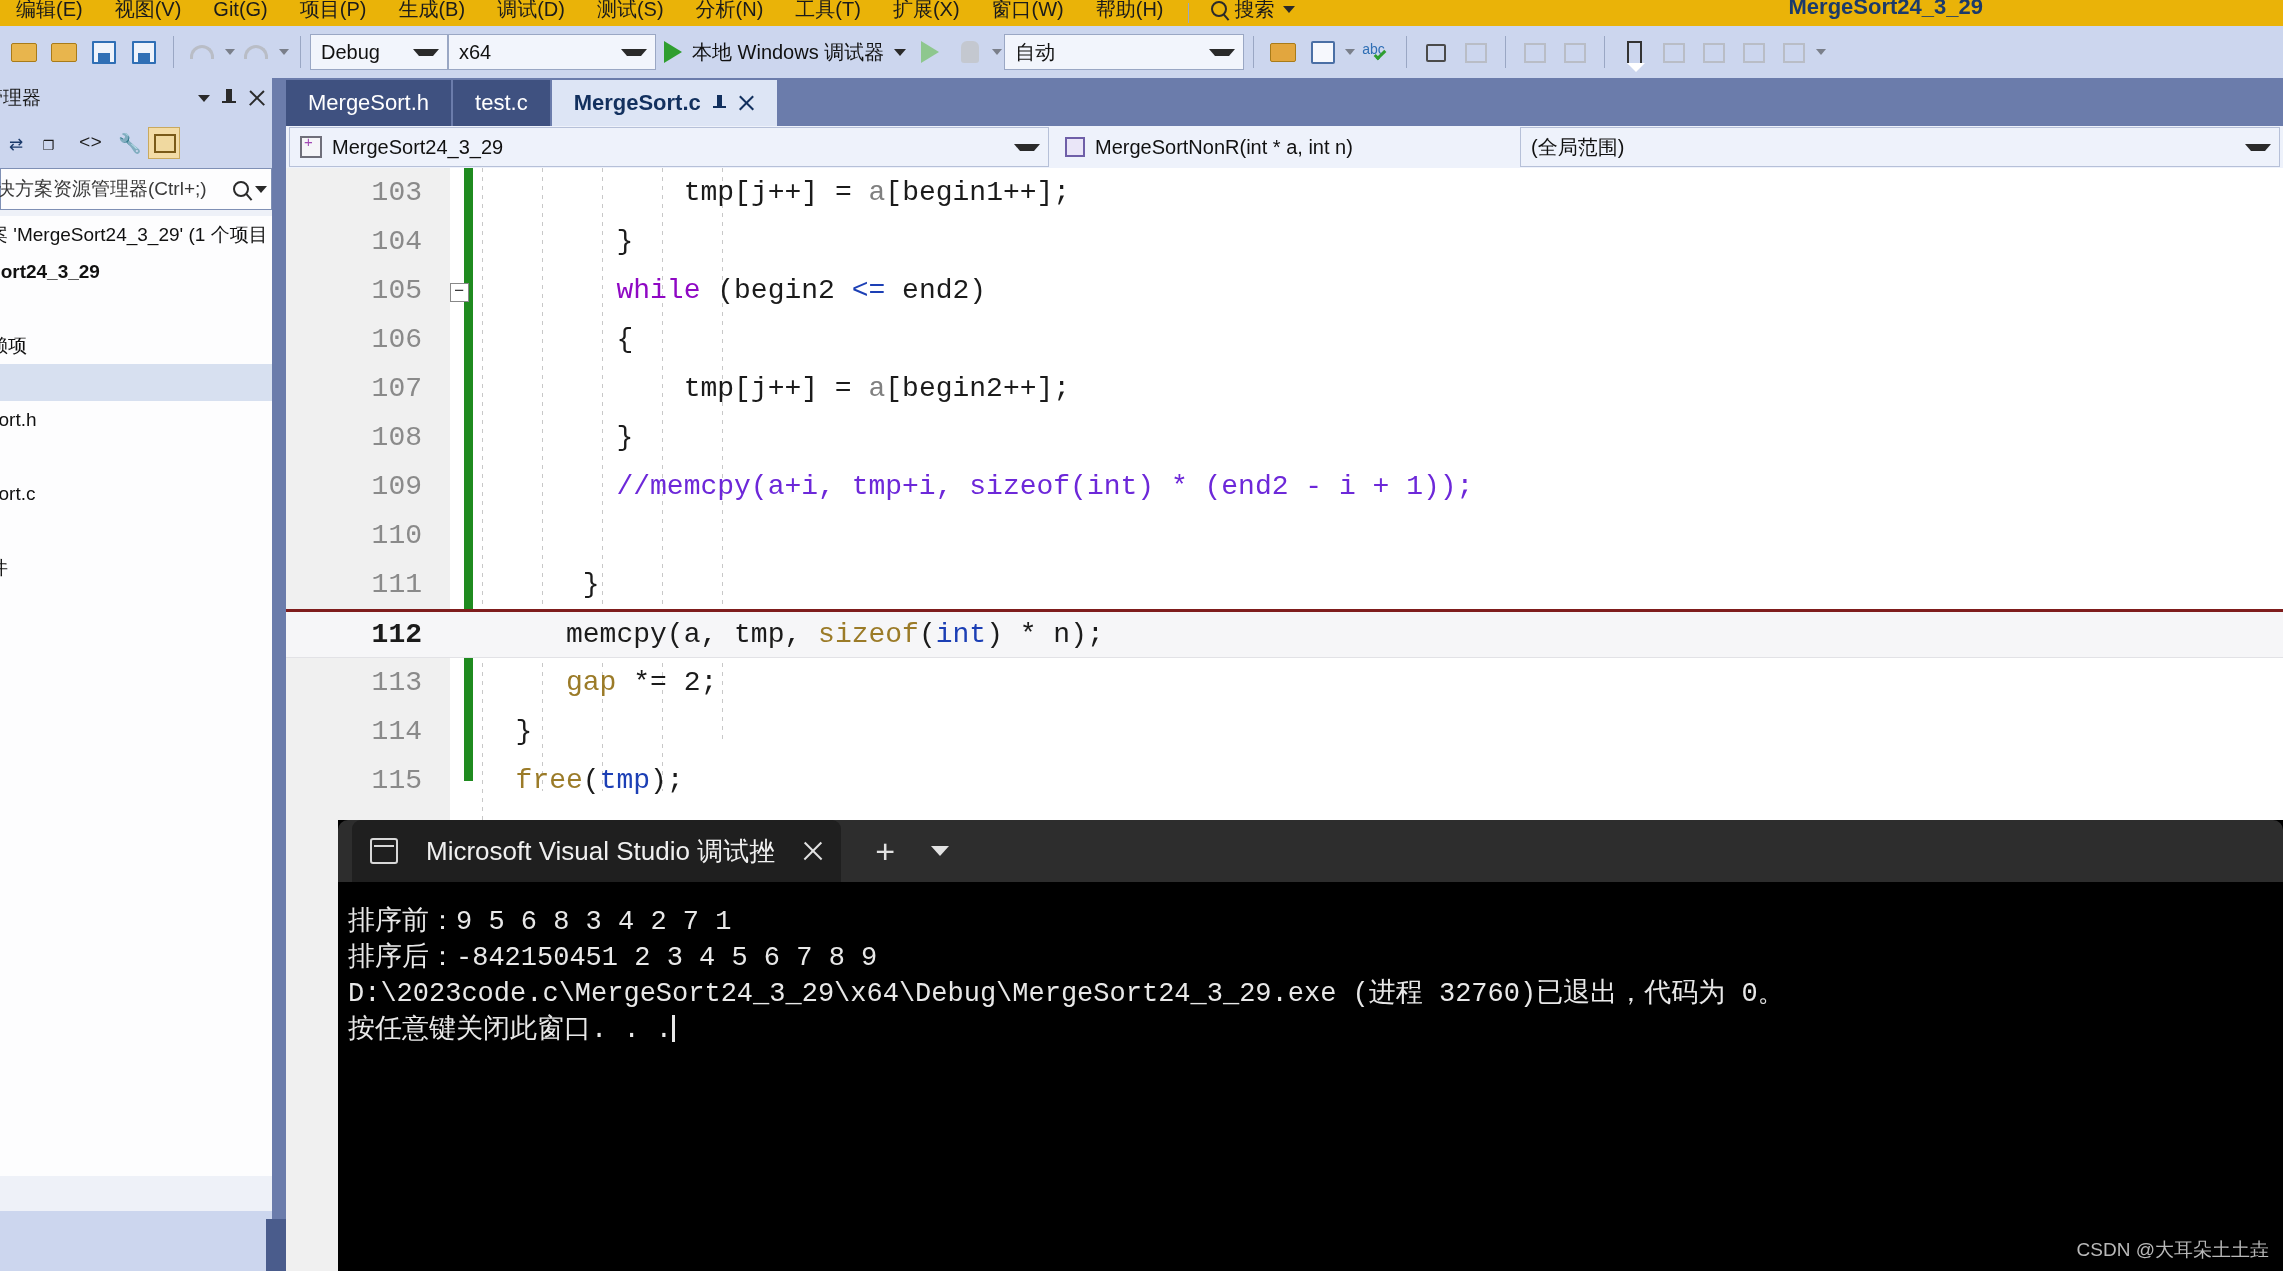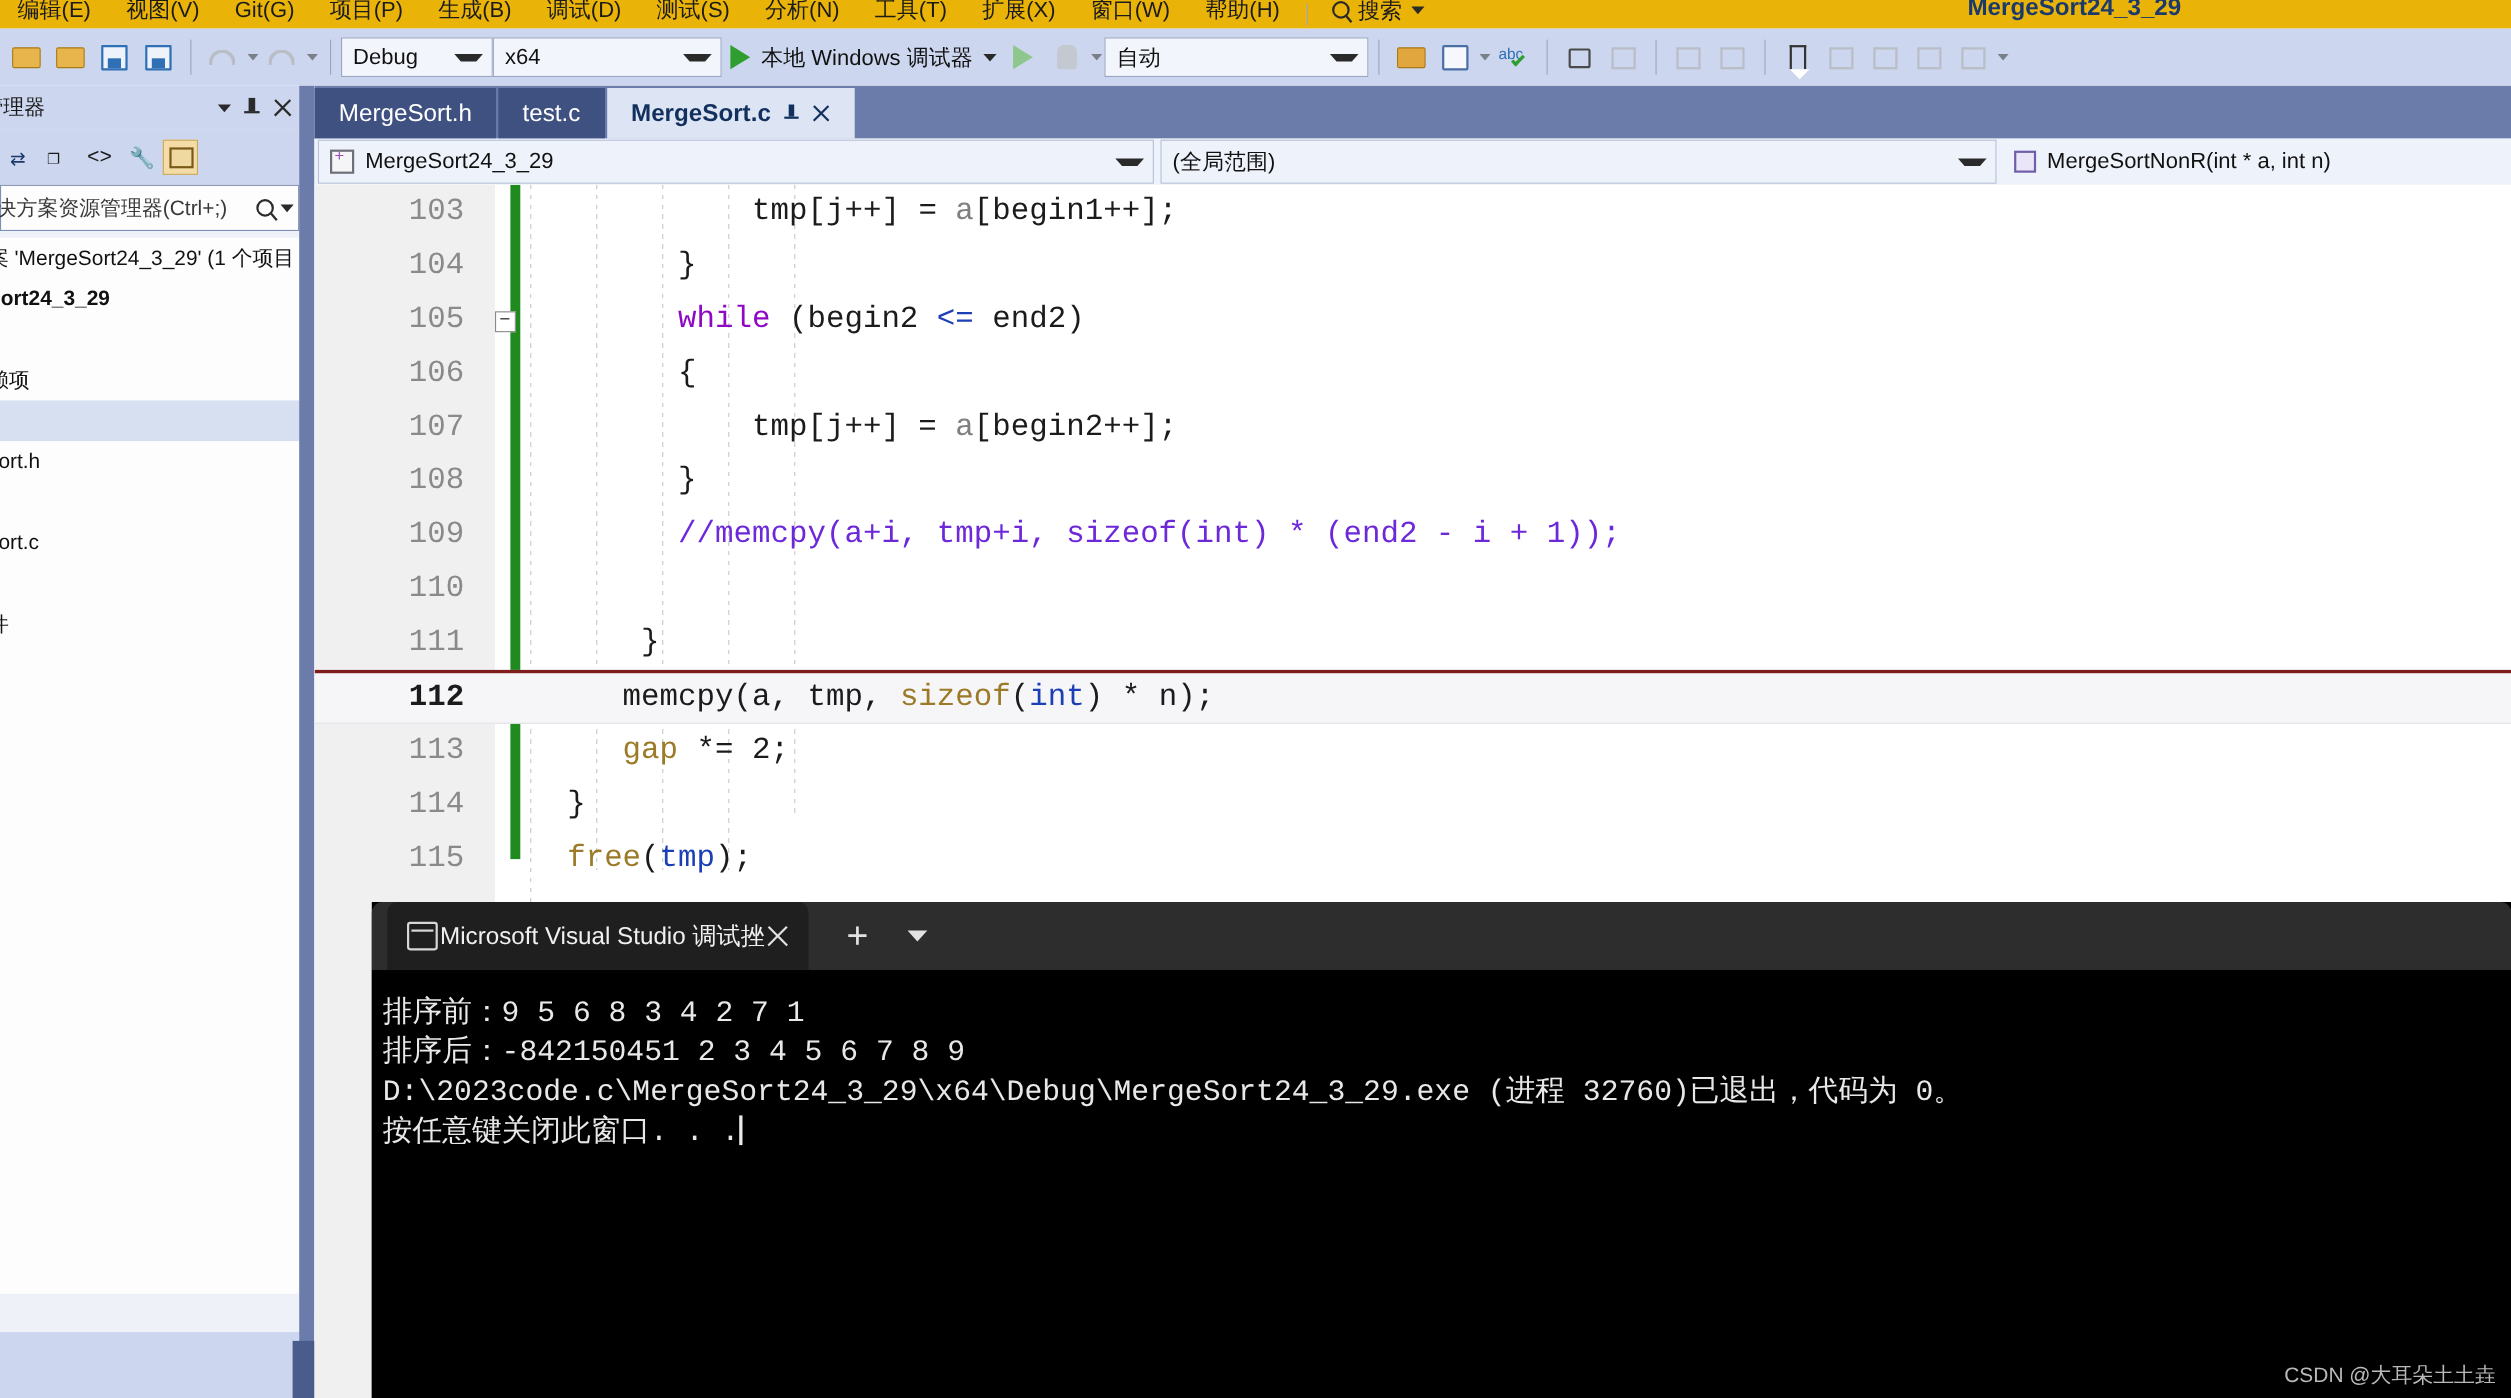--- a/index.html
+++ b/index.html
@@ -222,22 +222,22 @@
   
   .console {
     position:absolute; left:338px; top:820px; right:0; bottom:0;
     background:#000000;
   }
   .console-titlebar {
     position:absolute; left:0; top:0; right:0; height:62px; background:#2d2d2d;
     display:flex; align-items:center; padding-left:14px; border-radius:10px 10px 0 0;
   }
   .con-tab {
-    height:62px; display:flex;align-items:center;gap:2px; padding:0 18px;
-    background:#1f1f1f; border-radius:9px 9px 0 0; color:#f0f0f0; font-size:22px;
+    height:62px; display:flex;align-items:center;gap:28px; padding:0 18px;
+    background:#1f1f1f; border-radius:9px 9px 0 0; color:#f0f0f0; font-size:26px;
   }
   .con-ico { width:28px;height:26px;border:2.4px solid #d8d8d8;border-radius:3px;position:relative;flex:none;}
   .con-ico::after{content:"";position:absolute;left:2px;top:5px;right:2px;height:2px;background:#d8d8d8;}
   .con-x { width:20px;height:20px;position:relative;}
   .con-x::before,.con-x::after{content:"";position:absolute;left:-2px;top:9px;width:24px;height:2.4px;background:#e2e2e2;}
   .con-x::before{transform:rotate(45deg);} .con-x::after{transform:rotate(-45deg);}
   .con-plus { color:#e2e2e2;font-size:34px; margin-left:34px; line-height:1;}
   .con-chev { margin-left:36px; width:0;height:0;
     border-left:9px solid transparent;border-right:9px solid transparent;border-top:10px solid #e2e2e2;}
   .console-body {
@@ -459,27 +459,27 @@
         <span class="tab-x"></span>
       </div>
     </div>
 
     <div class="navbar">
       <div class="navcombo nav-scope">
         <span class="proj-ico"></span>
         <span>MergeSort24_3_29</span>
         <span class="arw"></span>
       </div>
+      <div class="navcombo nav-func">
+        <span class="mini-member"></span>
+        <span>MergeSortNonR(int * a, int n)</span>
+      </div>
       <div class="navcombo nav-global">
         <span>(全局范围)</span>
         <span class="arw"></span>
-      </div>
-      <div class="navcombo nav-func">
-        <span class="mini-member"></span>
-        <span>MergeSortNonR(int * a, int n)</span>
       </div>
     </div>
 
     <div class="code">
       <div class="gutter-bg"></div>
       <div class="changebar"></div>
 
       <div class="indguide" style="left:256px;top:0;bottom:480px;"></div>
       <div class="indguide" style="left:316px;top:0;bottom:480px;"></div>
       <div class="indguide" style="left:376px;top:0;bottom:480px;"></div>

